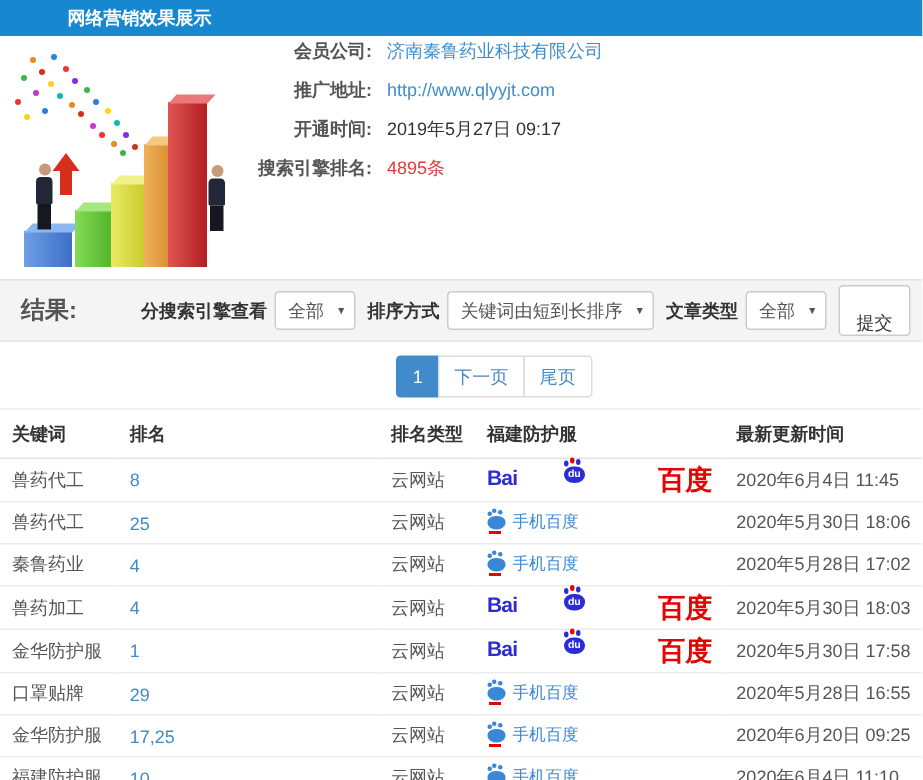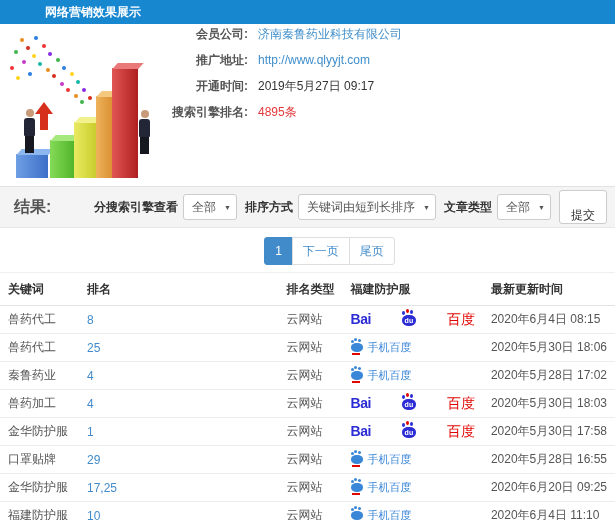--- a/index.html
+++ b/index.html
@@ -66,23 +66,23 @@
   .page.first { border-radius:3px 0 0 3px; margin-left:0; }
   .page.last { border-radius:0 3px 3px 0; }
 
   
   table.kw { width:100%; border-collapse:collapse; font-size:12px; border-top:1px solid #efefef; }
   table.kw th { text-align:left; font-weight:bold; color:#333; padding:8px 8px 7px; border-bottom:1px solid #e3e3e3; white-space:nowrap; }
   table.kw td { padding:5px 8px; border-bottom:1px solid #ececec; color:#555; height:27px; white-space:nowrap; }
   td.rank a { color:var(--accent,#428bca); text-decoration:none; cursor:pointer; }
 
   
-  .bd-logo { display:inline-flex; align-items:flex-end; line-height:1;gap:29px; }
+  .bd-logo { display:inline-flex; align-items:flex-start; line-height:1;gap:29px; }
   .bd-bai { color:var(--bd-blue,#2c2cd5); font-weight:bold; font-size:14px; letter-spacing:-0.5px; }
-  .bd-cn  { color:var(--bd-red,#e10601); font-weight:normal; font-size:14px; margin-left:1px; }
+  .bd-cn  { color:var(--bd-red,#e10601); font-weight:bold; font-size:18px; margin-left:19px; }
   .paw { position:relative; display:inline-block; width:14px; height:11px; background:var(--bd-blue,#2c2cd5);
          border-radius:45% 45% 48% 48%; margin:0 1px 0 2px; }
   .paw::before { content:""; position:absolute; top:-4px; left:0px; width:3px; height:4px; border-radius:50%;
                  background:inherit; box-shadow:4px -2px 0 0 var(--bd-red,#e10601), 8px -1px 0 0 currentColor; color:var(--bd-blue,#2c2cd5); }
   .paw .du { position:absolute; left:0; right:0; top:2px; text-align:center; color:#fff; font-size:7px; font-weight:bold; }
   .mb-logo { display:inline-flex; align-items:center; line-height:1; }
   .mb-paw { position:relative; display:inline-block; width:12px; height:9px; background:var(--mb-blue,#3a87d8);
             border-radius:45% 45% 48% 48%; margin-right:5px; }
   .mb-paw::before { content:""; position:absolute; top:-3px; left:0px; width:3px; height:3px; border-radius:50%;
                     background:inherit; box-shadow:3px -2px 0 0 var(--mb-blue,#3a87d8), 7px -1px 0 0 var(--mb-blue,#3a87d8); }
@@ -203,21 +203,21 @@
           <td class="kwcell">兽药代工</td>
           <td class="rank"><a>8</a></td>
           <td>云网站</td>
           <td><span class="bd-logo">
               <span class="bd-bai">Bai</span>
               <span class="paw">
                 <span class="du">du</span>
               </span>
               <span class="bd-cn">百度</span>
             </span></td>
-          <td>2020年6月4日 08:15</td>
+          <td>2020年6月4日 11:45</td>
         </tr>
         <tr>
           <td class="kwcell">兽药代工</td>
           <td class="rank"><a>25</a></td>
           <td>云网站</td>
           <td><span class="mb-logo">
               <span class="mb-paw"></span>
               <span class="mb-text">手机百度</span>
             </span></td>
           <td>2020年5月30日 18:06</td>

